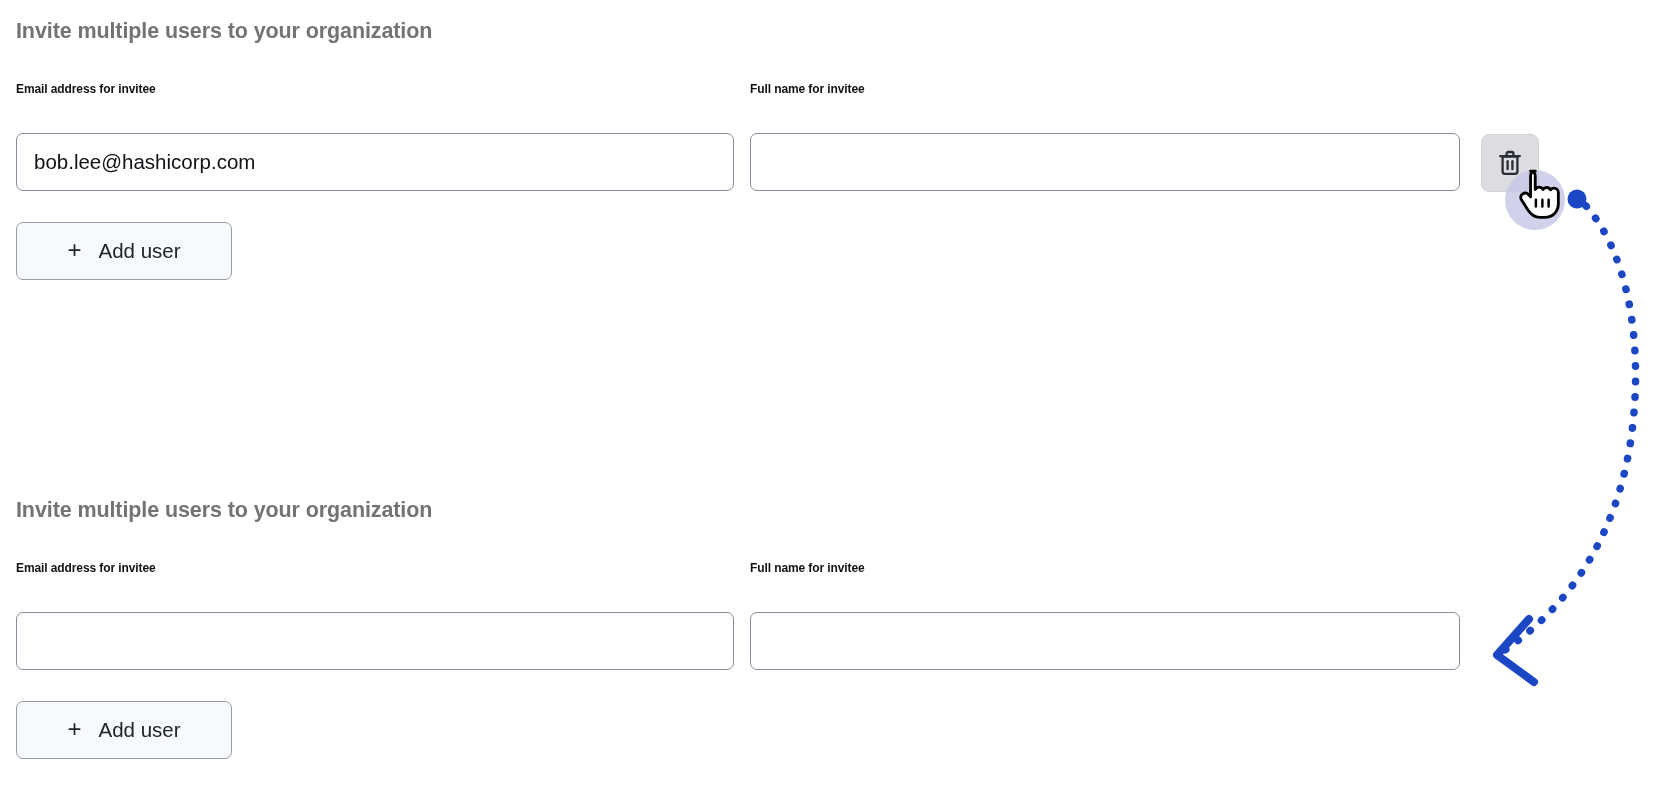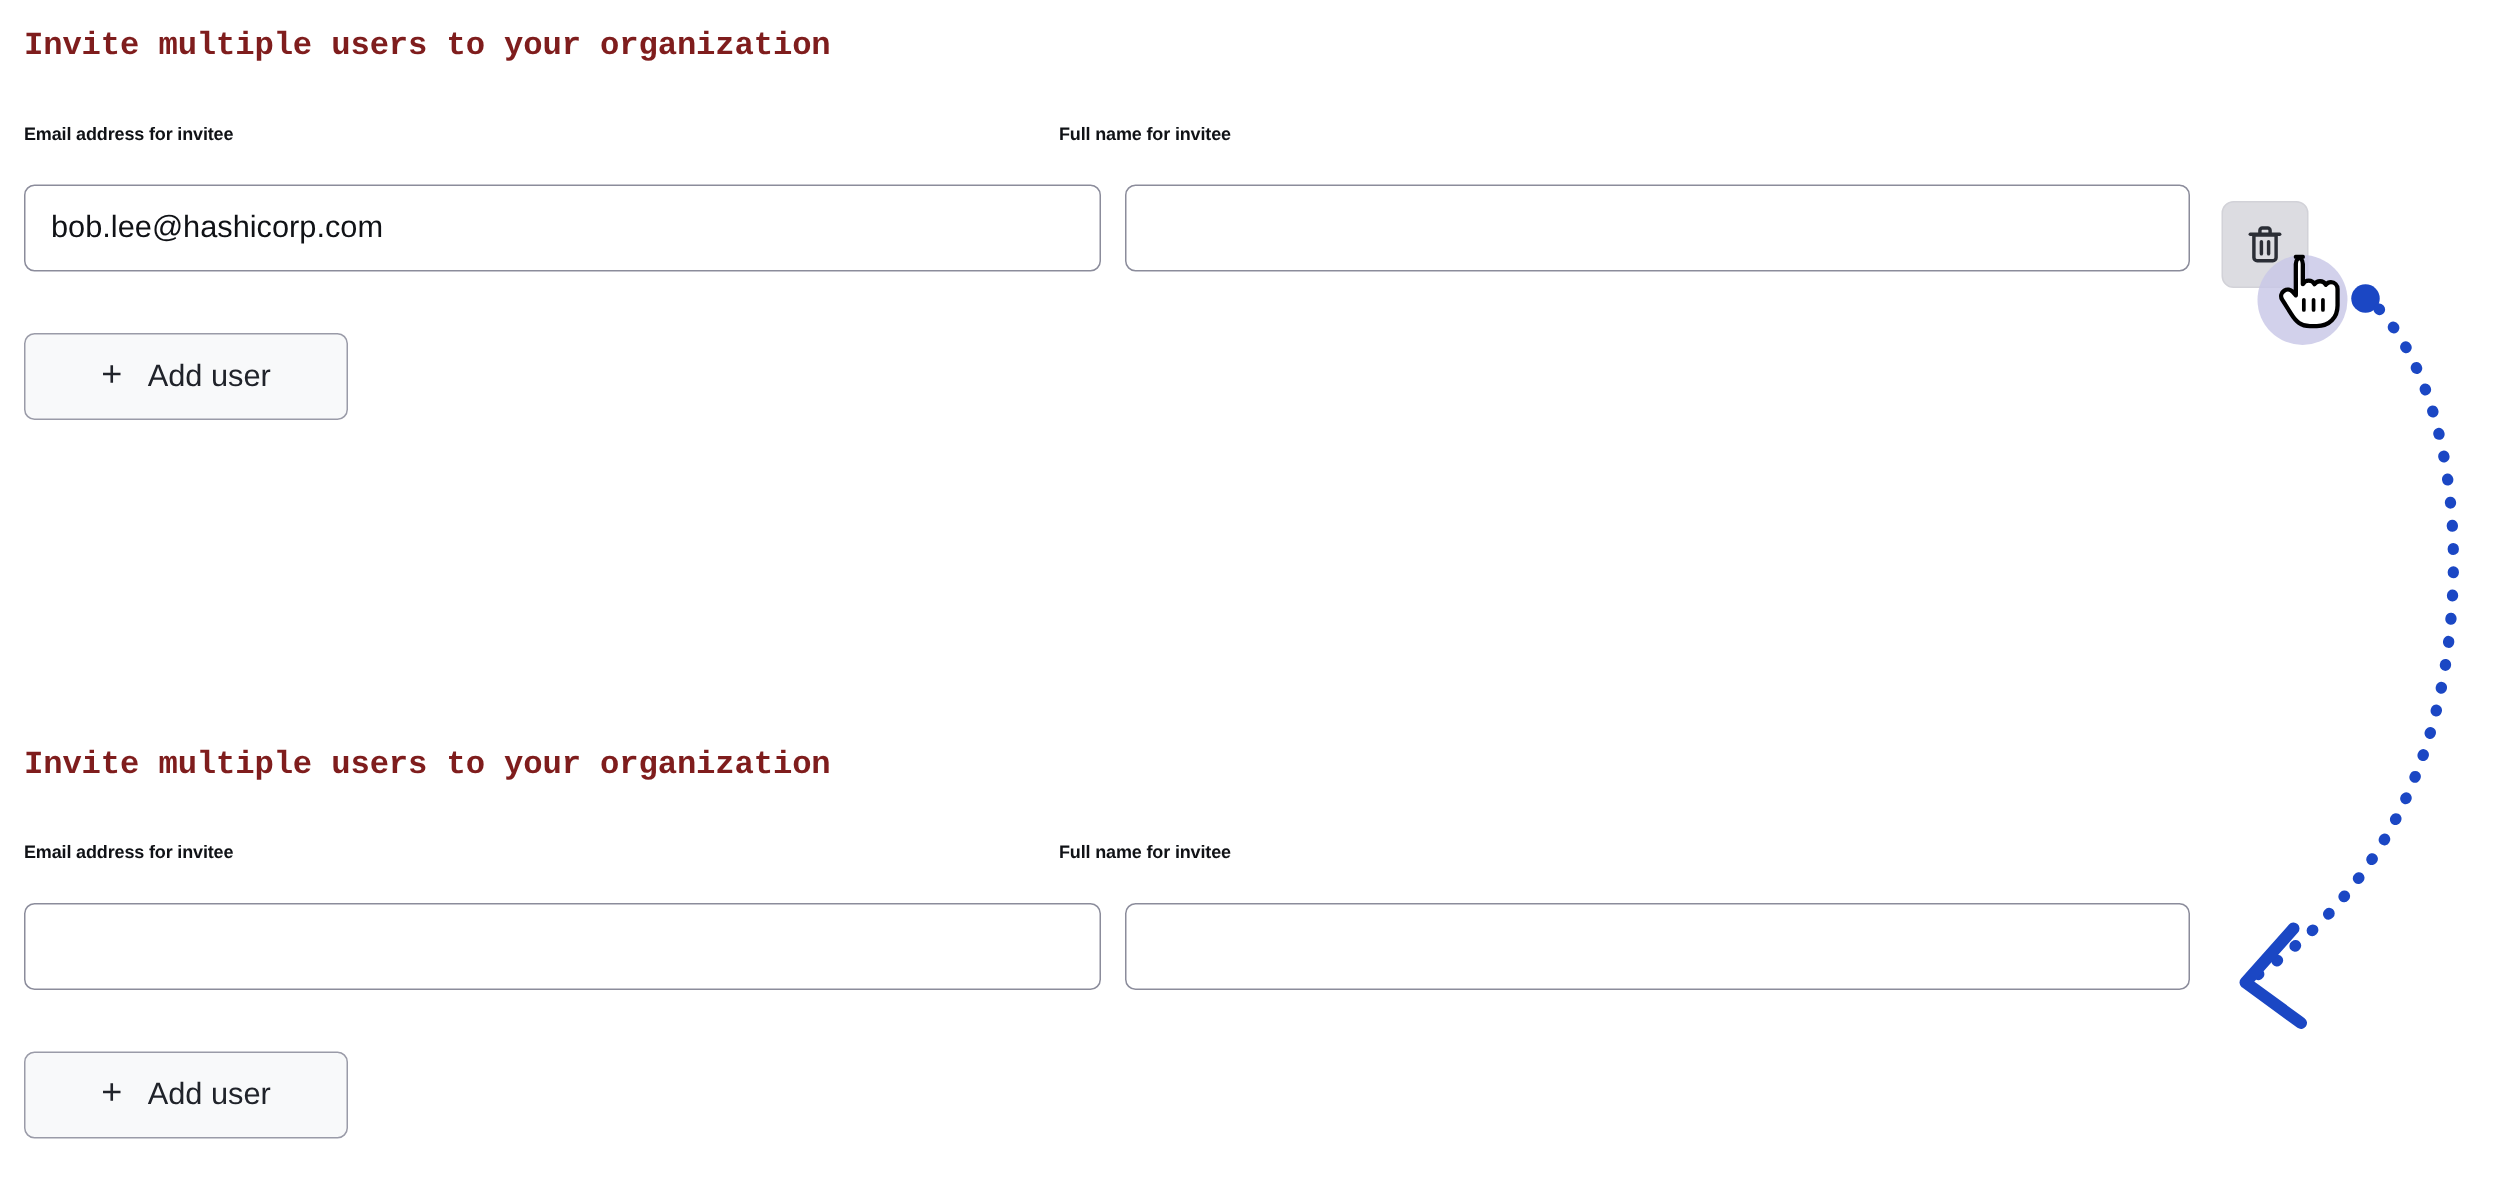--- a/index.html
+++ b/index.html
@@ -30,40 +30,39 @@
   #section-1 { top: 0px; }
   #section-2 { top: 479px; }
 
   .section-heading {
     position: absolute;
     left: 16px;
     top: 19px;
     font-size: 21.5px;
     font-weight: bold;
     letter-spacing: -0.1px;
-    color: #7f1d1d;
+    color: #737373;
     white-space: nowrap;
-    font-family: Liberation Mono, monospace;
   }
 
   .field-label {
     position: absolute;
     top: 82px;
     font-size: 12px;
     font-weight: bold;
     letter-spacing: -0.1px;
     color: #101216;
     white-space: nowrap;
   }
   .label-email { left: 16px; }
-  .label-name  { left: 706px; text-align: right; }
+  .label-name  { left: 750px; text-align: right; }
 
   .text-input {
     position: absolute;
-    top: 123px;
+    top: 133px;
     height: 58px;
     box-sizing: border-box;
     border: 1.6px solid #8b8c9b;
     border-radius: 7px;
     background: #ffffff;
     font-family: "Liberation Sans", sans-serif;
     font-size: 20.5px;
     color: #101216;
     padding: 0 17px;
     outline: none;

